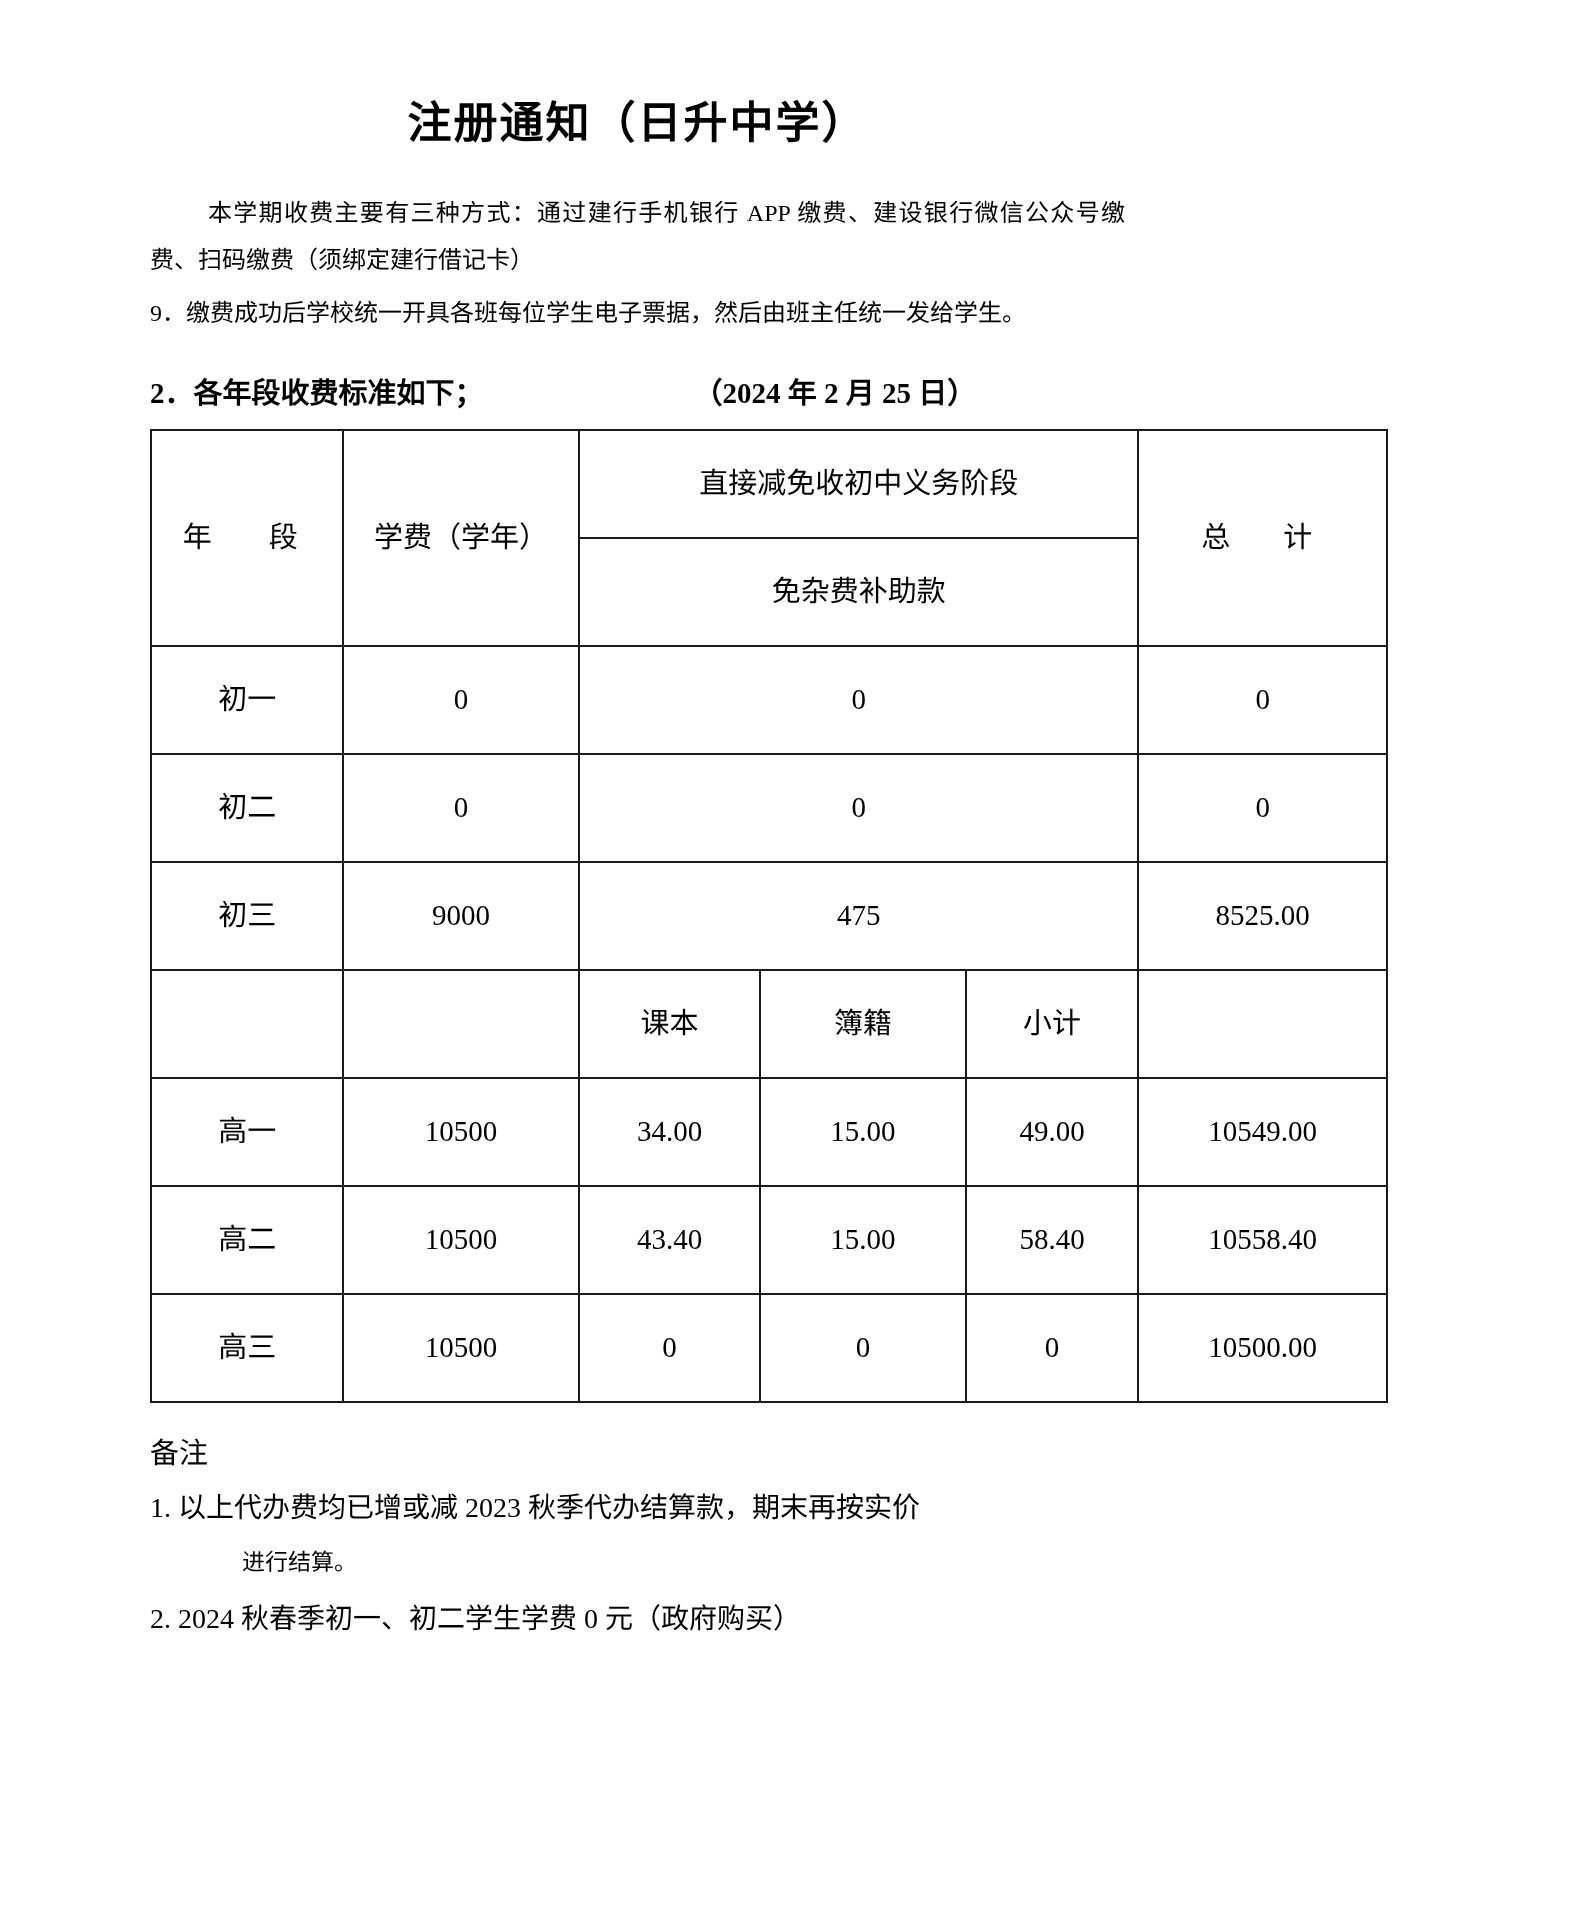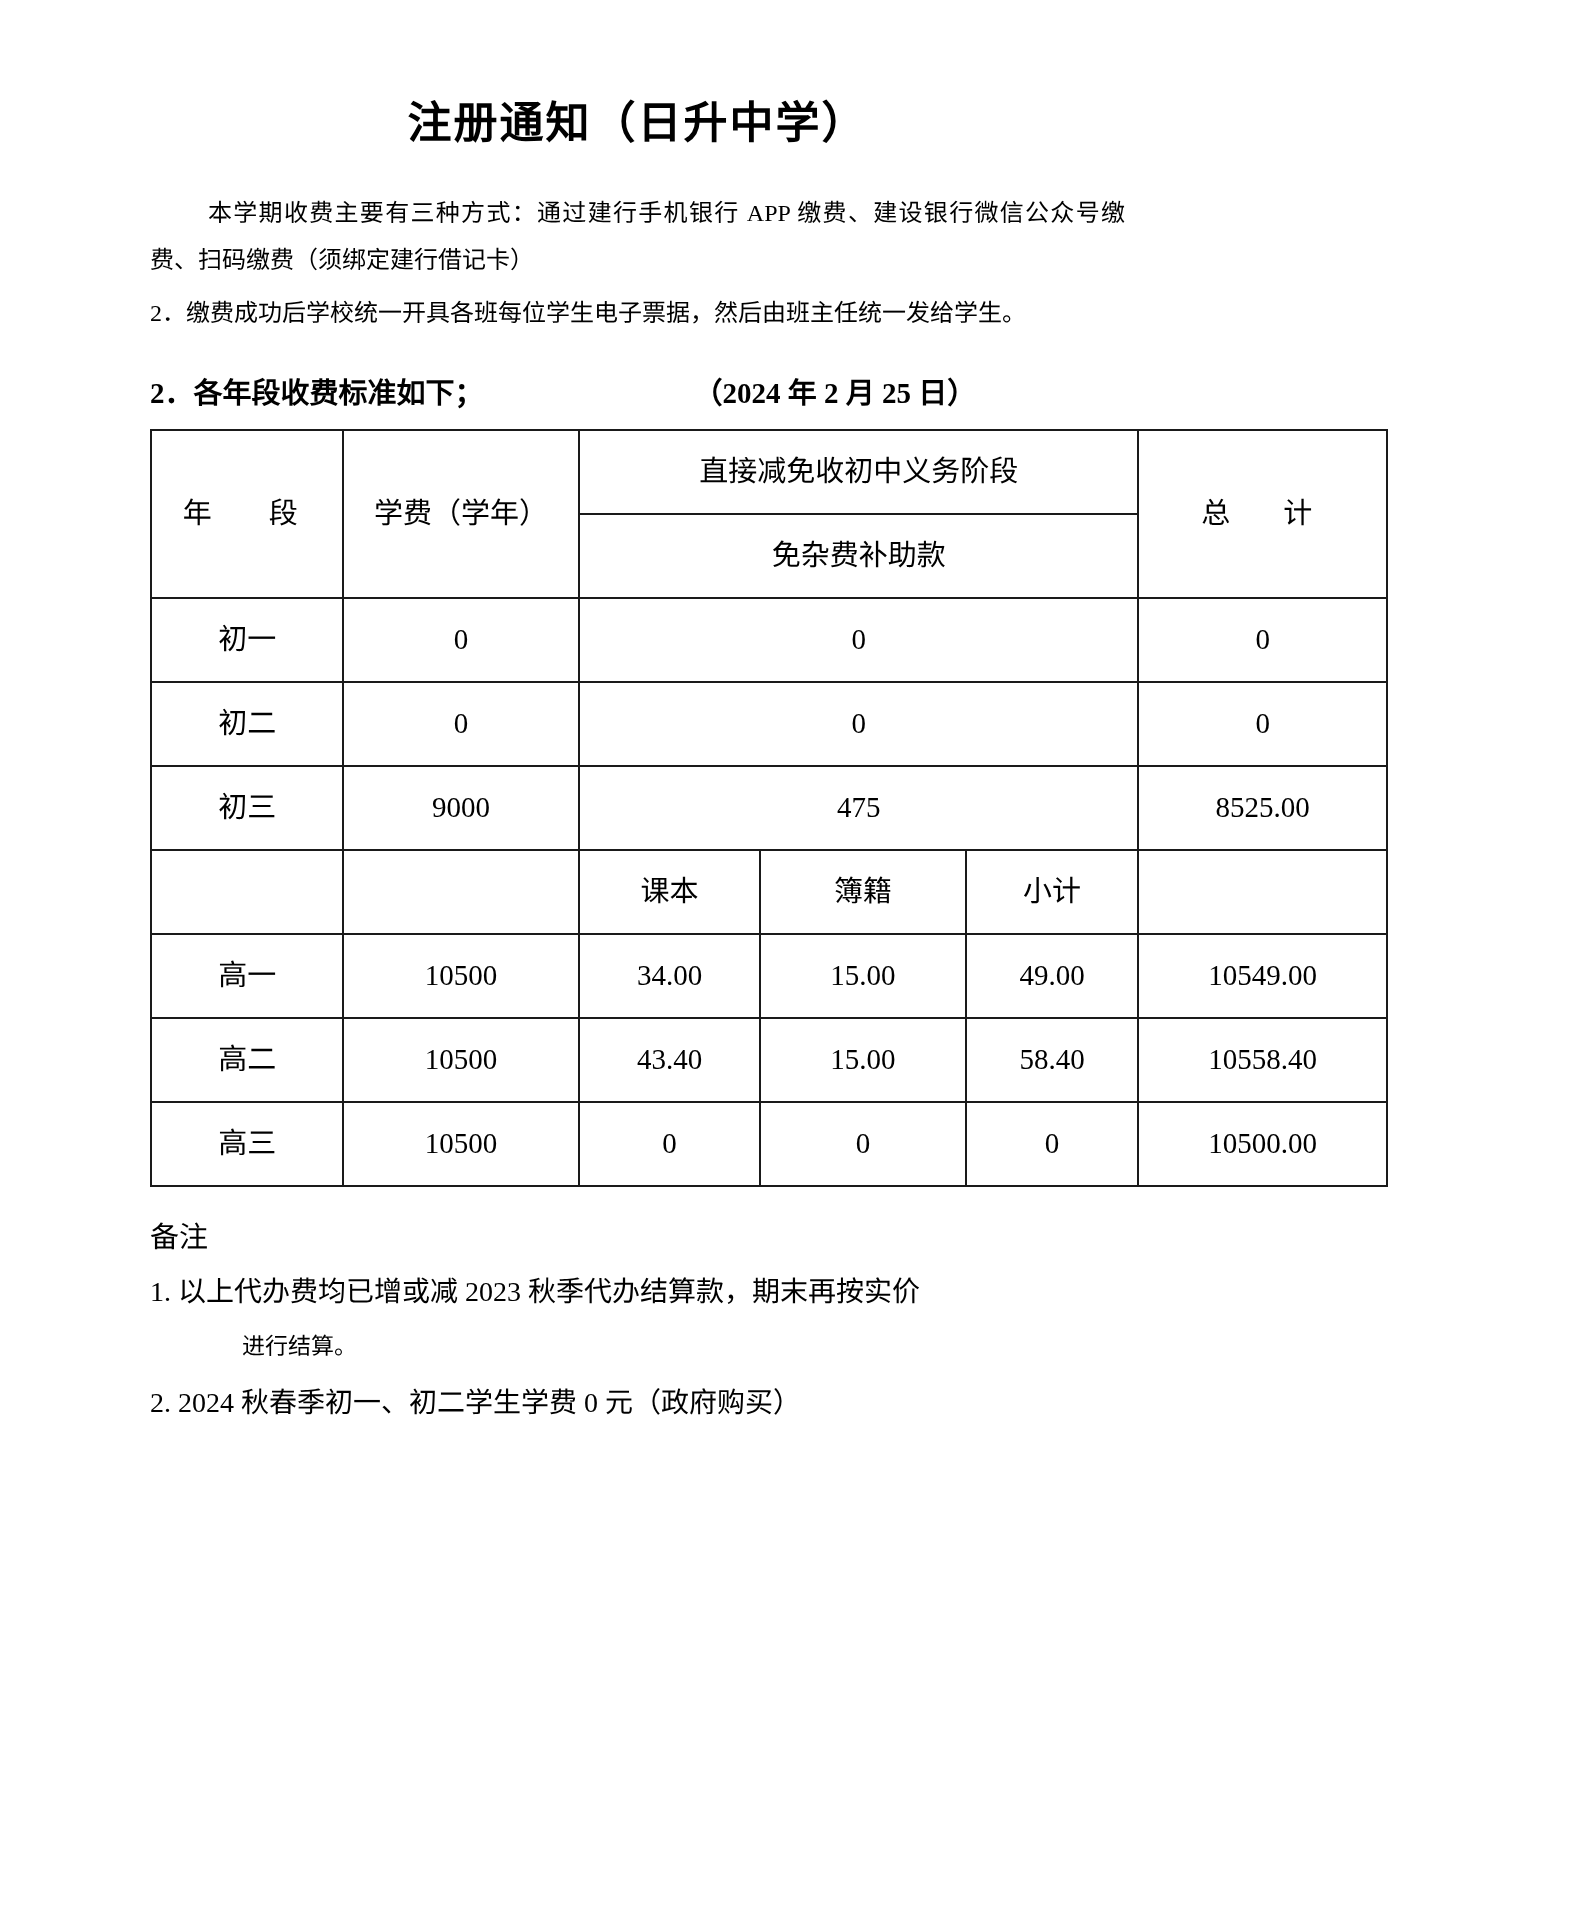--- a/index.html
+++ b/index.html
@@ -60,21 +60,21 @@
     width: 1238px;
     margin: 0 0 12px 0;
     table-layout: fixed;
   }
   table.fee td {
     border: 2px solid #1a1a1a;
     text-align: center;
     vertical-align: middle;
     font-size: 29px;
     height: 74px;
-    padding: 4px 6px;
+    padding: 16px 6px;
     line-height: 1.4;
   }
   td.no-bottom { border-bottom: none; }
   td.no-top { border-top: none; }
   .col-year   { width: 178px; }
   .col-tuition{ width: 218px; }
   .col-a      { width: 168px; }
   .col-b      { width: 190px; }
   .col-c      { width: 160px; }
   .col-total  { width: 230px; }
@@ -101,21 +101,21 @@
 </style>
 </head>
 <body>
 
 <div class="page">
 
   <h1 class="doc-title">注册通知（日升中学）</h1>
 
   <p class="para indent">本学期收费主要有三种方式：通过建行手机银行 APP 缴费、建设银行微信公众号缴费、扫码缴费（须绑定建行借记卡）</p>
 
-  <p class="para">2．缴费成功后学校统一开具各班每位学生电子票据，然后由班主任统一发给学生。</p>
+  <p class="para">9．缴费成功后学校统一开具各班每位学生电子票据，然后由班主任统一发给学生。</p>
 
   <div class="spacer-sm"></div>
 
   <div class="section-line">
     <span class="lead">2．各年段收费标准如下；</span>
     <span class="date">（2024 年 2 月 25 日）</span>
   </div>
 
   <table class="fee">
     <colgroup>

